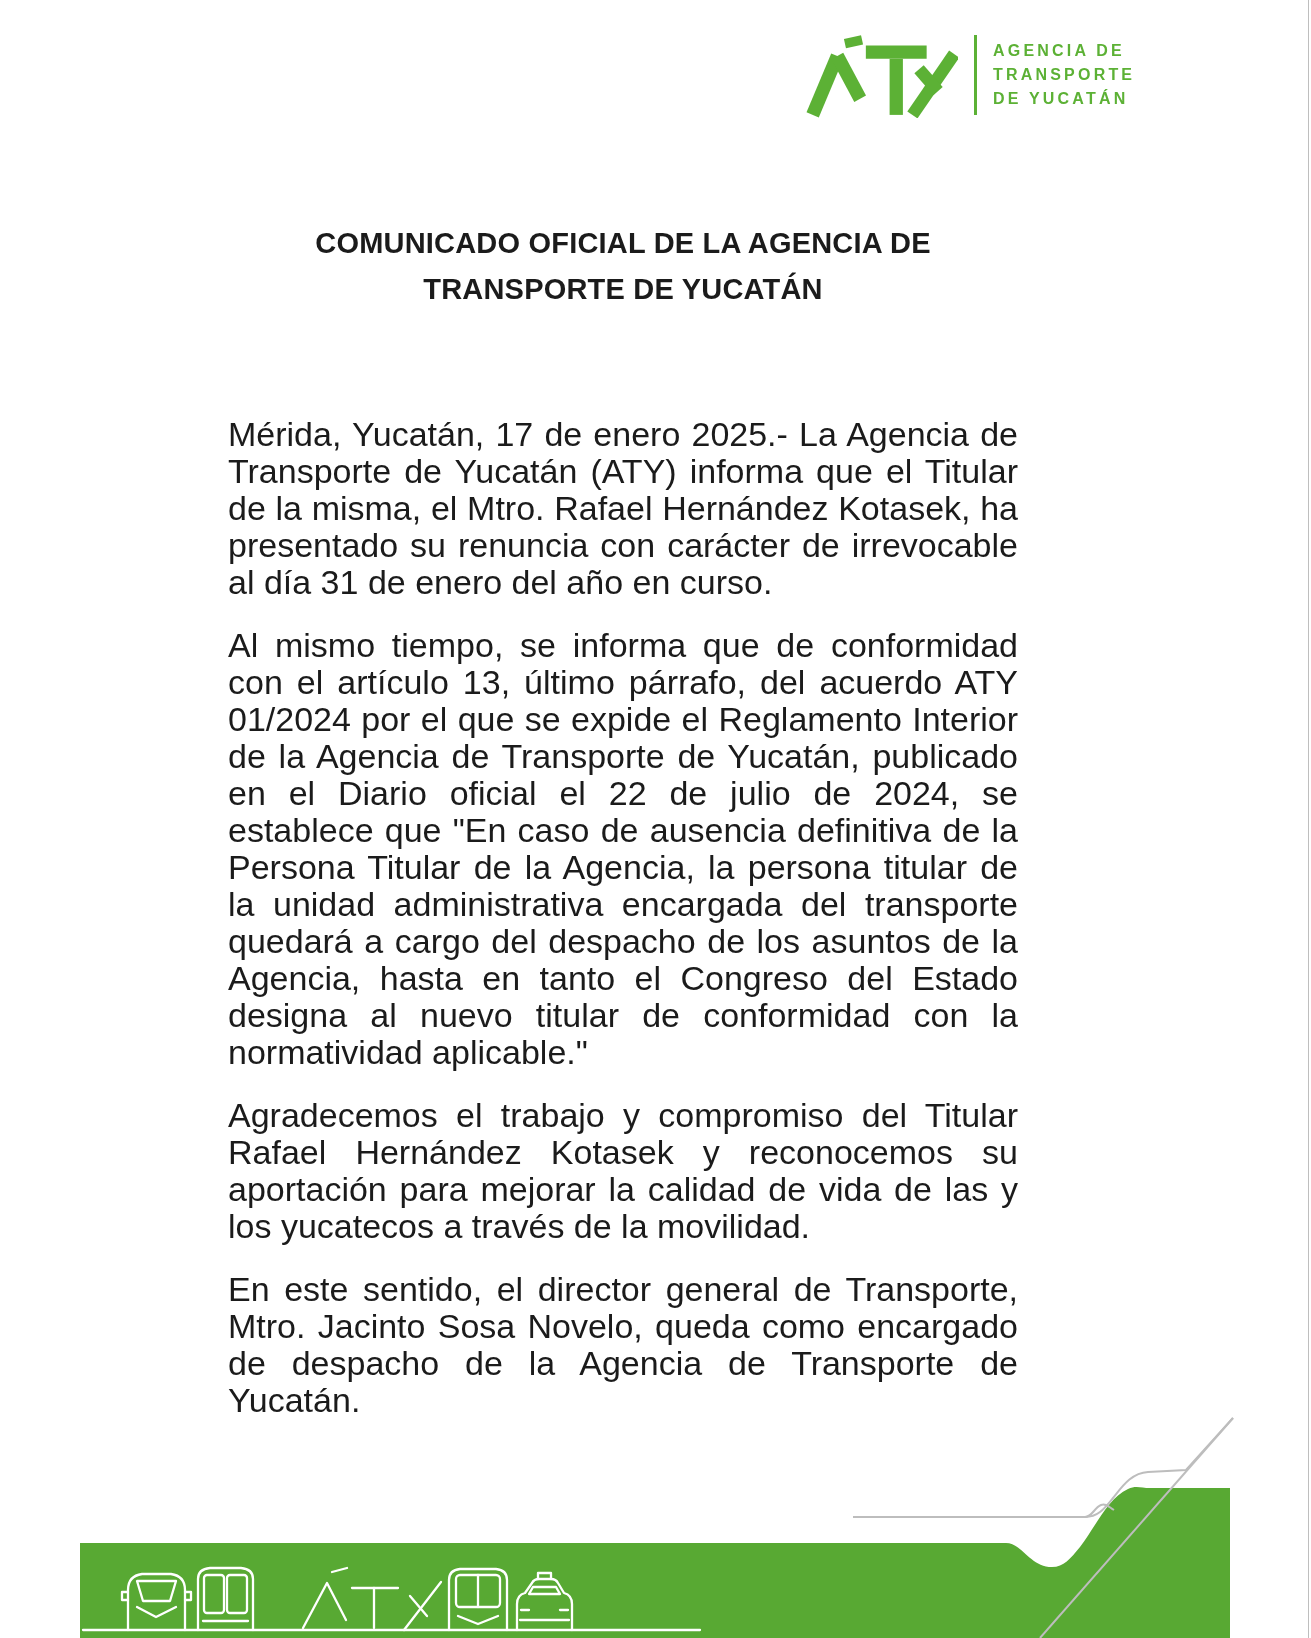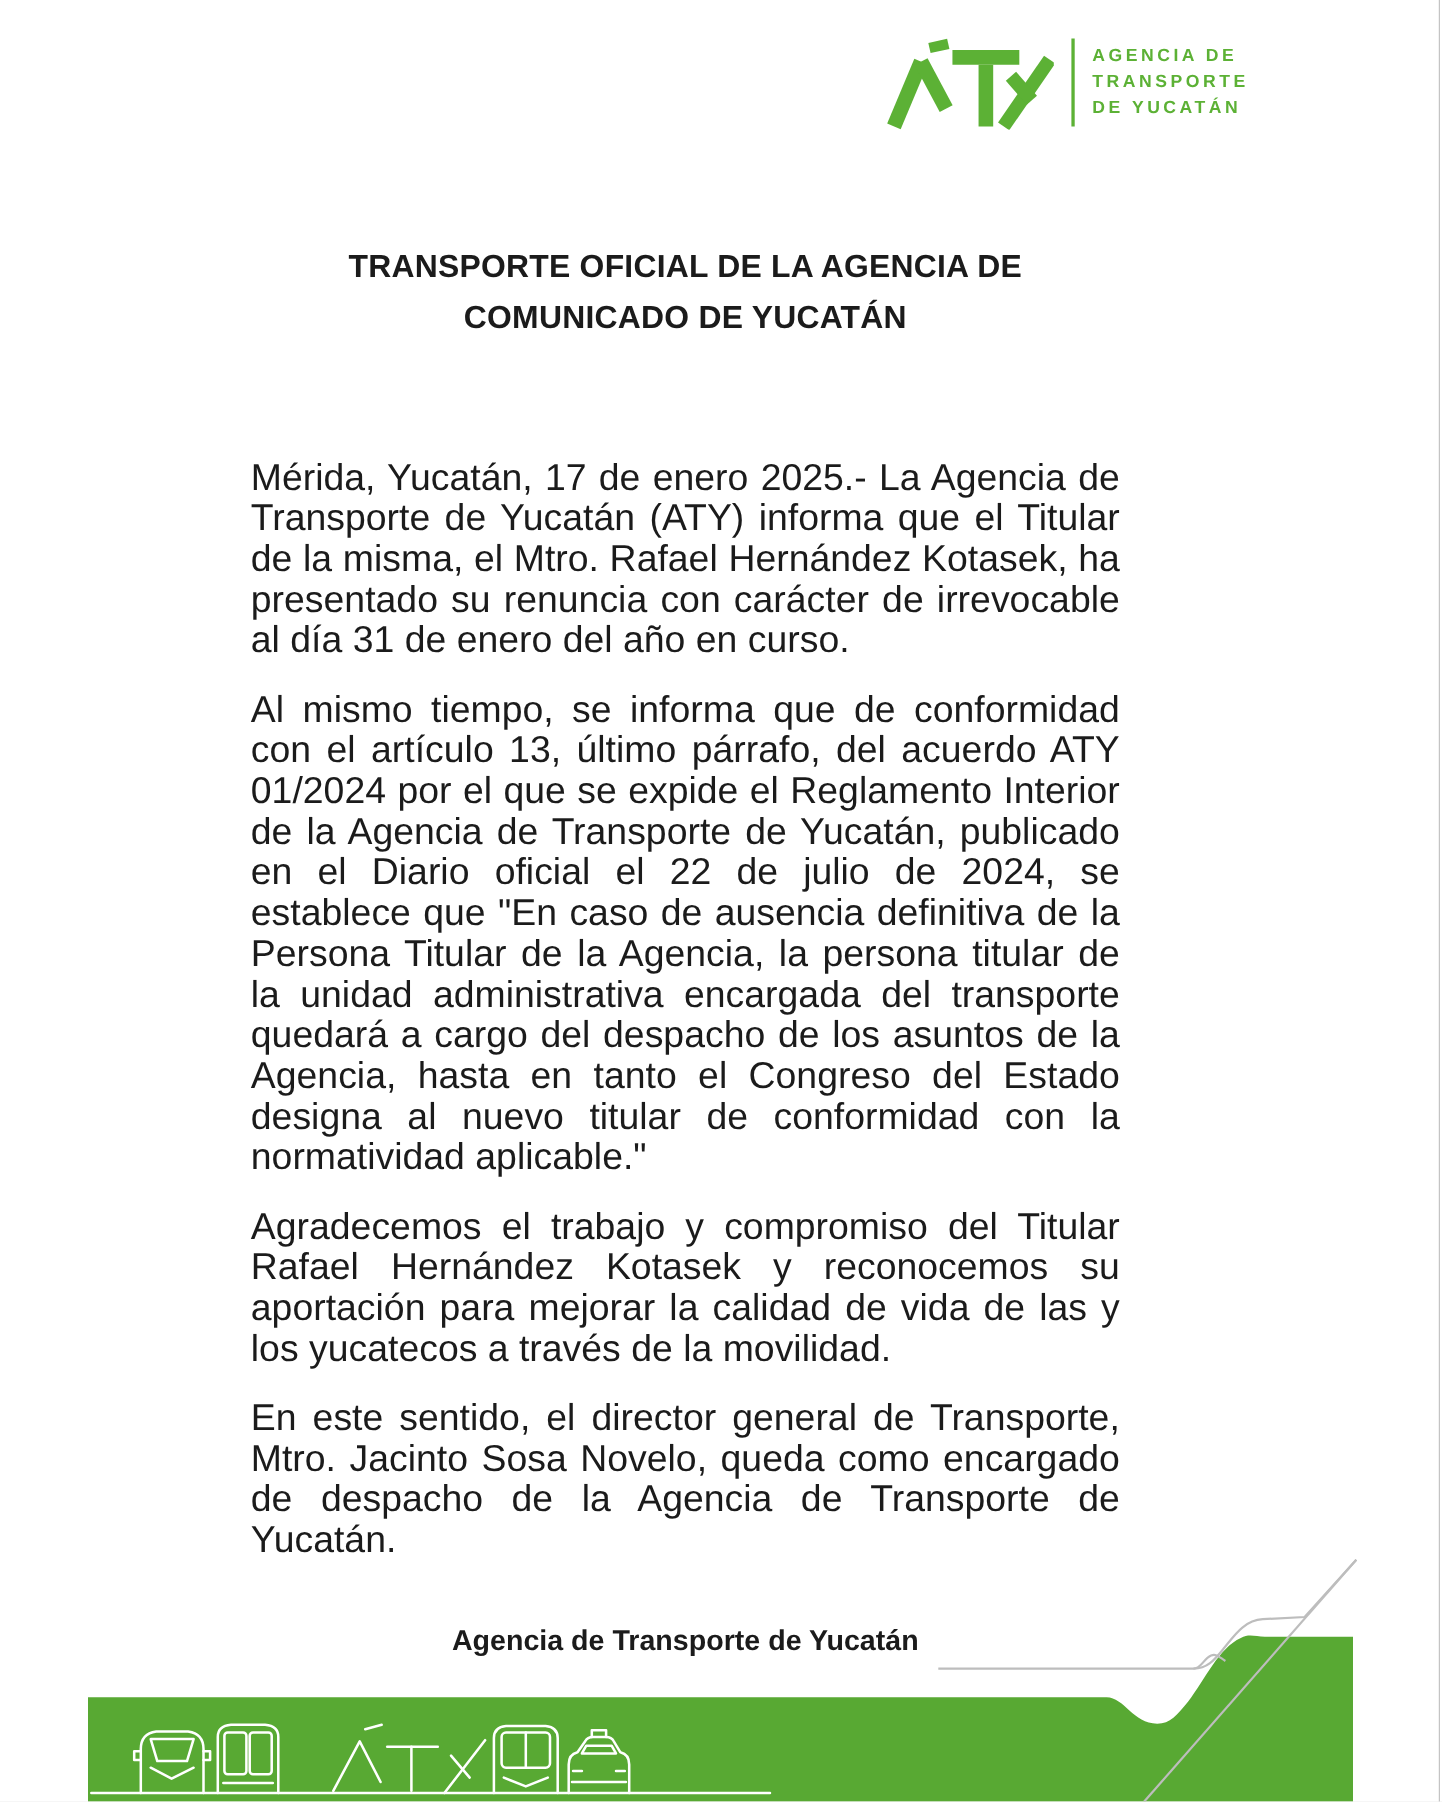--- a/index.html
+++ b/index.html
@@ -69,30 +69,29 @@
     <div class="logo-divider"></div>
     <div class="logo-org">
       <div>AGENCIA DE</div>
       <div>TRANSPORTE</div>
       <div>DE YUCATÁN</div>
     </div>
   </div>
 
   <div class="content">
     <h1 class="title">
-      <div>TRANSPORTE OFICIAL DE LA AGENCIA DE</div>
-      <div>COMUNICADO DE YUCATÁN</div>
+      <div>COMUNICADO OFICIAL DE LA AGENCIA DE</div>
+      <div>TRANSPORTE DE YUCATÁN</div>
     </h1>
 
     <p>Mérida, Yucatán, 17 de enero 2025.- La Agencia de Transporte de Yucatán (ATY) informa que el Titular de la misma, el Mtro. Rafael Hernández Kotasek, ha presentado su renuncia con carácter de irrevocable al día 31 de enero del año en curso.</p>
     <p>Al mismo tiempo, se informa que de conformidad con el artículo 13, último párrafo, del acuerdo ATY 01/2024 por el que se expide el Reglamento Interior de la Agencia de Transporte de Yucatán, publicado en el Diario oficial el 22 de julio de 2024, se establece que "En caso de ausencia definitiva de la Persona Titular de la Agencia, la persona titular de la unidad administrativa encargada del transporte quedará a cargo del despacho de los asuntos de la Agencia, hasta en tanto el Congreso del Estado designa al nuevo titular de conformidad con la normatividad aplicable."</p>
     <p>Agradecemos el trabajo y compromiso del Titular Rafael Hernández Kotasek y reconocemos su aportación para mejorar la calidad de vida de las y los yucatecos a través de la movilidad.</p>
     <p>En este sentido, el director general de Transporte, Mtro. Jacinto Sosa Novelo, queda como encargado de despacho de la Agencia de Transporte de Yucatán.</p>
 
-    <div class="signature">Agencia de Transporte de Yucatán</div>
   </div>
 
   <svg class="footer-art" viewBox="0 0 1311 258">
 
     <path d="M80,163 H1006
          C1022,163 1030,187 1052,187
          C1064,187 1070,179 1080,167
          C1096,146 1108,118 1128,109
          C1136,105 1141,108 1150,108
          H1230 V258 H80 Z" fill="#58A933"></path>

